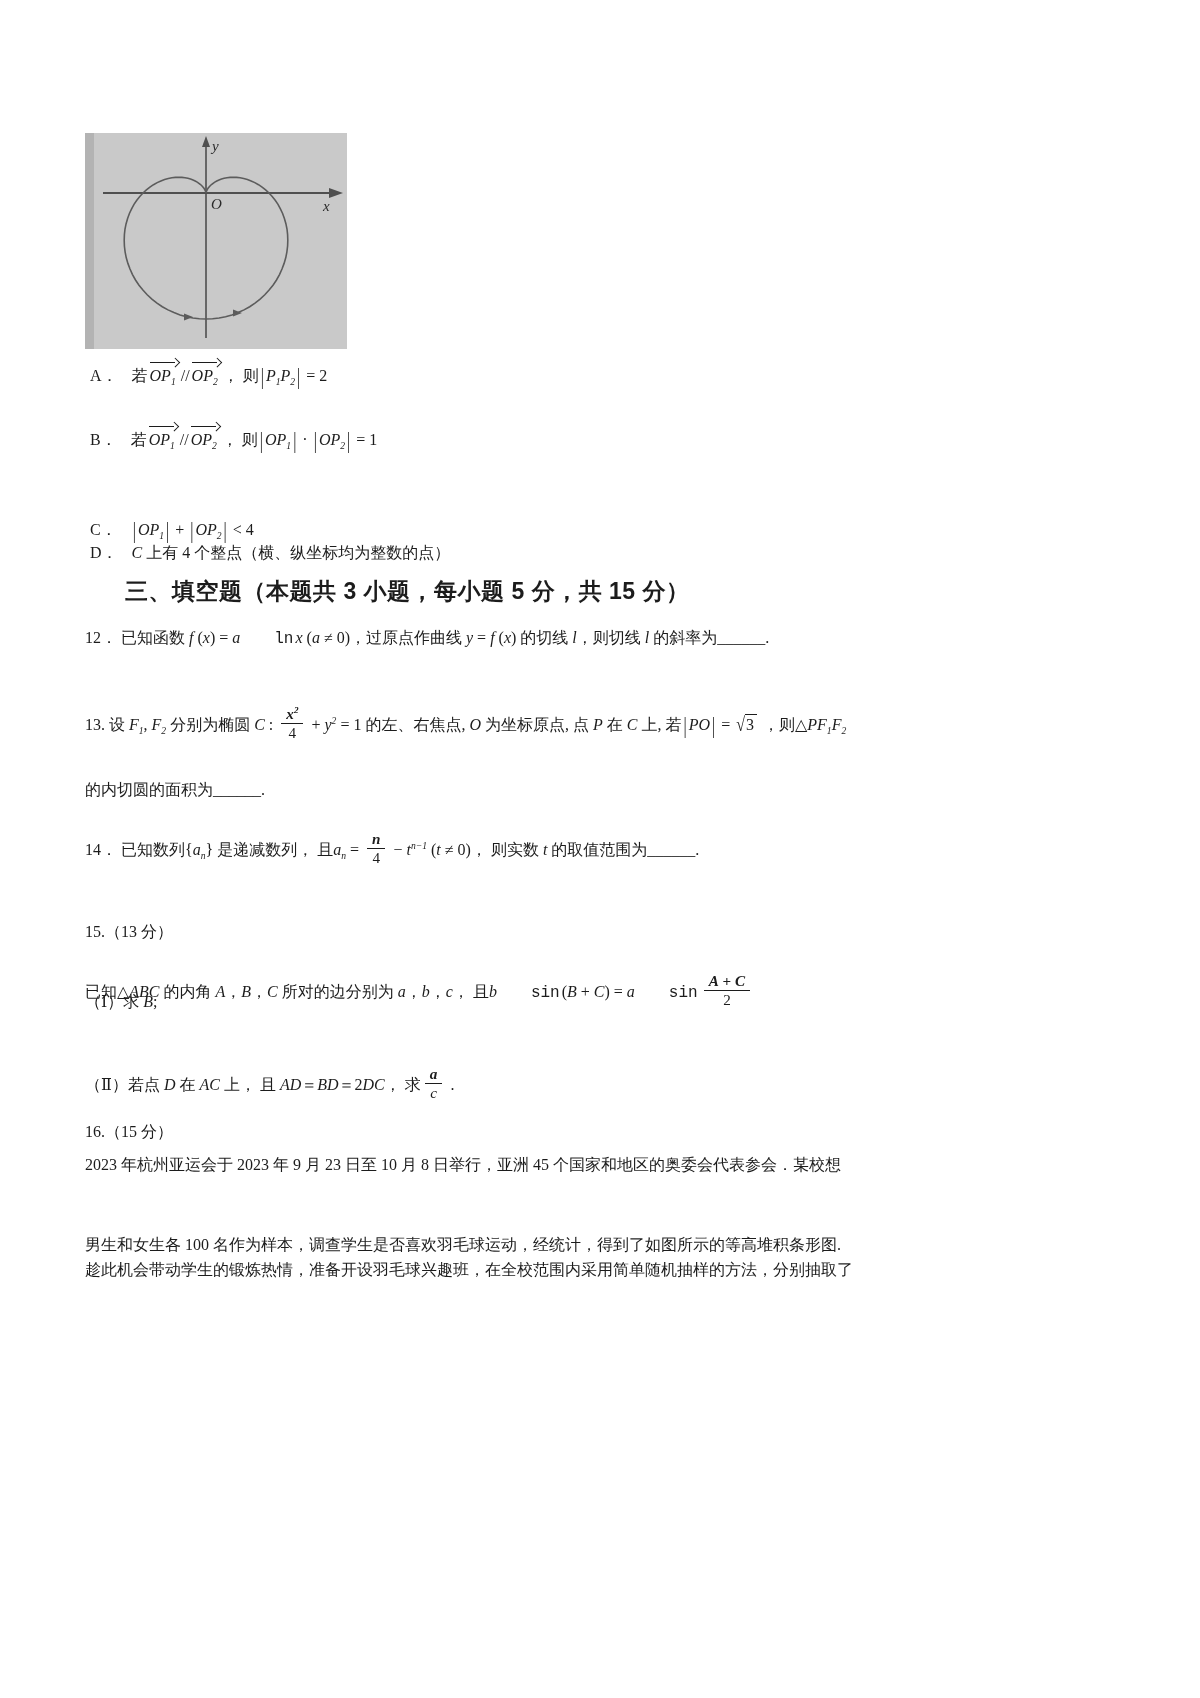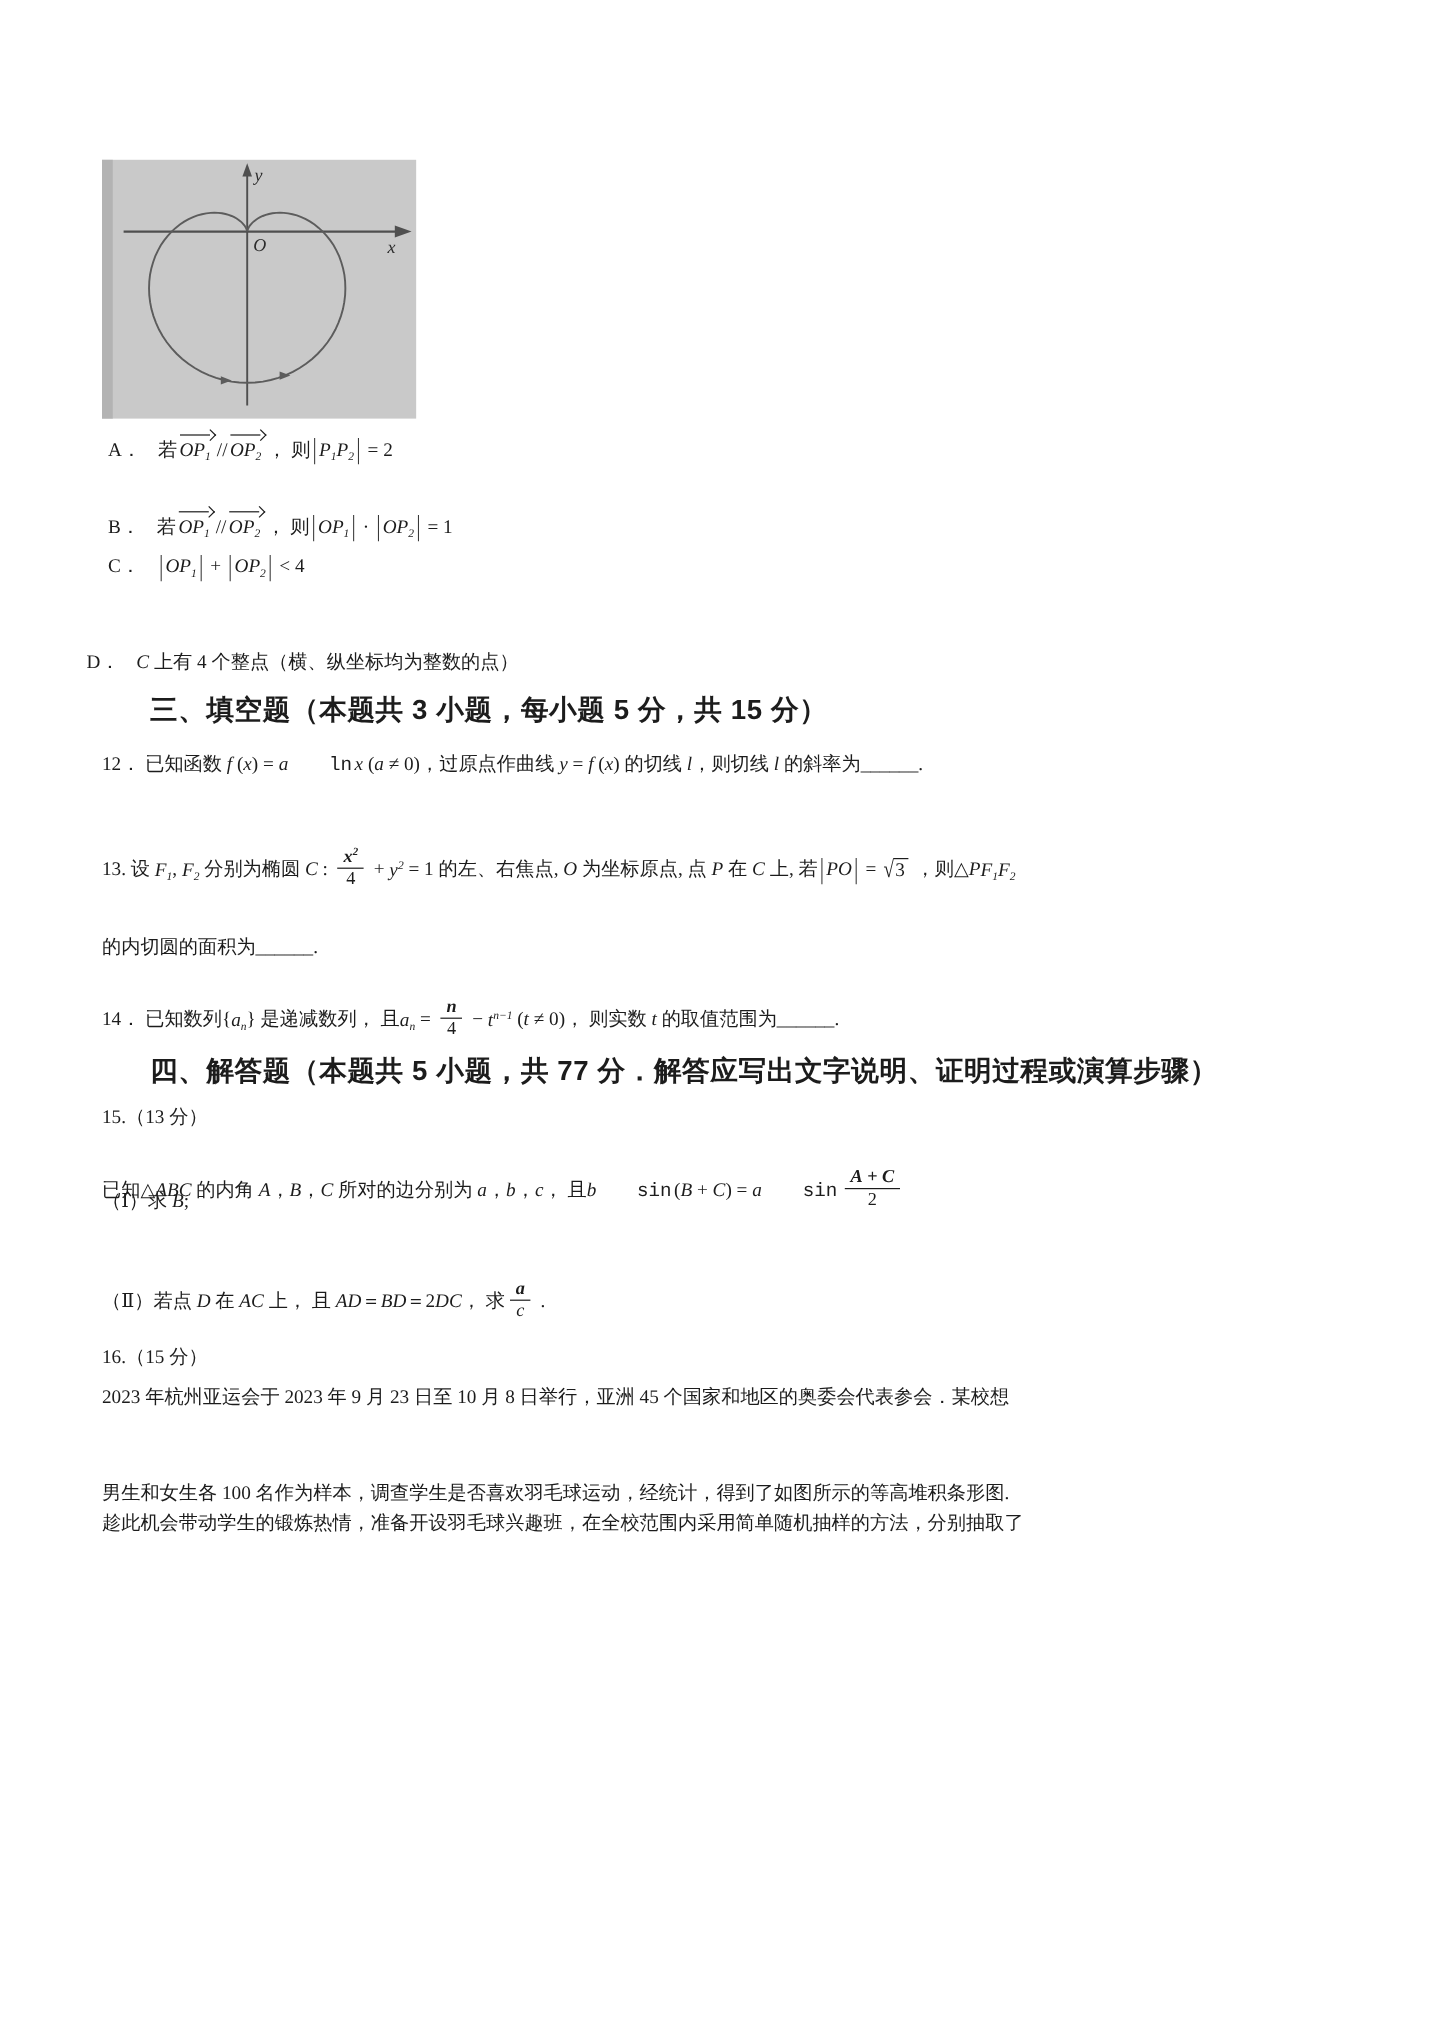--- a/index.html
+++ b/index.html
@@ -81,37 +81,36 @@
       <text x="126" y="76" font-size="15" font-style="italic" fill="#2b2b2b">O</text>
     </svg>
   </div>
 
   <div class="line" style="top:358px;left:90px;">
     <span class="opt-label">A．</span><span><span class="t">若</span><span class="vec"><span class="mi">OP<span class="msub">1</span></span></span><span class="t">//</span><span class="vec"><span class="mi">OP<span class="msub">2</span></span></span><span class="t">， 则</span><span class="vbar">|</span><span class="mi">P<span class="msub">1</span></span><span class="mi">P<span class="msub">2</span></span><span class="vbar">|</span><span class="t"> = 2</span></span>
   </div>
   <div class="line" style="top:422px;left:90px;">
     <span class="opt-label">B．</span><span><span class="t">若</span><span class="vec"><span class="mi">OP<span class="msub">1</span></span></span><span class="t">//</span><span class="vec"><span class="mi">OP<span class="msub">2</span></span></span><span class="t">， 则</span><span class="vbar">|</span><span class="mi">OP<span class="msub">1</span></span><span class="vbar">|</span><span class="t"> · </span><span class="vbar">|</span><span class="mi">OP<span class="msub">2</span></span><span class="vbar">|</span><span class="t"> = 1</span></span>
   </div>
-  <div class="line" style="top:463px;left:90px;text-align:right;">
+  <div class="line" style="top:520px;left:90px;text-align:right;">
     <span class="opt-label">C．</span><span><span class="vbar">|</span><span class="mi">OP<span class="msub">1</span></span><span class="vbar">|</span><span class="t"> + </span><span class="vbar">|</span><span class="mi">OP<span class="msub">2</span></span><span class="vbar">|</span><span class="t"> &lt; 4</span></span>
   </div>
-  <div class="line" style="top:543px;left:72px;text-align:center;">
+  <div class="line" style="top:543px;left:90px;text-align:center;">
     <span class="opt-label">D．</span><span><span class="mi">C</span><span class="t"> 上有 4 个整点（横、纵坐标均为整数的点）</span></span>
   </div>
 
   <div class="line sec-header" style="top:577px;left:85px;">三、填空题（本题共 3 小题，每小题 5 分，共 15 分）</div>
 
   <div class="line" style="top:628px;left:85px;"><span class="t">12． 已知函数 </span><span class="mi">f</span><span class="t"> (</span><span class="mi">x</span><span class="t">) = </span><span class="mi">a</span><span class="mr">ln</span><span class="mi">x</span><span class="t"> (</span><span class="mi">a</span><span class="t"> ≠ 0)，过原点作曲线 </span><span class="mi">y</span><span class="t"> = </span><span class="mi">f</span><span class="t"> (</span><span class="mi">x</span><span class="t">) 的切线 </span><span class="mi">l</span><span class="t">，则切线 </span><span class="mi">l</span><span class="t"> 的斜率为______.</span></div>
 
   <div class="line" style="top:708px;left:85px;"><span class="t">13. 设 </span><span class="mi">F<span class="msub">1</span></span><span class="t">, </span><span class="mi">F<span class="msub">2</span></span><span class="t"> 分别为椭圆 </span><span class="mi">C</span><span class="t"> : </span><span class="frac"><span class="fn"><span class="mi">x<span class="msup">2</span></span></span><span class="fd"><span class="t">4</span></span></span><span class="t"> + </span><span class="mi">y<span class="msup">2</span></span><span class="t"> = 1 的左、右焦点, </span><span class="mi">O</span><span class="t"> 为坐标原点, 点 </span><span class="mi">P</span><span class="t"> 在 </span><span class="mi">C</span><span class="t"> 上, 若</span><span class="vbar">|</span><span class="mi">PO</span><span class="vbar">|</span><span class="t"> = </span><span class="sqrt"><span class="rad">√</span><span class="rdc"><span class="t">3</span></span></span><span class="t"> ，则△</span><span class="mi">P</span><span class="mi">F<span class="msub">1</span></span><span class="mi">F<span class="msub">2</span></span></div>
   <div class="line" style="top:780px;left:85px;text-align:right;">的内切圆的面积为______.</div>
 
   <div class="line" style="top:833px;left:85px;"><span class="t">14． 已知数列</span><span class="t">{</span><span class="mi">a<span class="msub">n</span></span><span class="t">}</span><span class="t"> 是递减数列， 且</span><span class="mi">a<span class="msub">n</span></span><span class="t"> = </span><span class="frac"><span class="fn"><span class="mi">n</span></span><span class="fd"><span class="t">4</span></span></span><span class="t"> − </span><span class="mi">t<span class="msup">n−1</span></span><span class="t"> (</span><span class="mi">t</span><span class="t"> ≠ 0)， 则实数 </span><span class="mi">t</span><span class="t"> 的取值范围为______.</span></div>
 
-  <div class="line sec-header" style="top:878px;left:85px;">四、解答题（本题共 5 小题，共 77 分．解答应写出文字说明、证明过程或演算步骤）</div>
 
   <div class="line" style="top:922px;left:85px;">15.（13 分）</div>
   <div class="line" style="top:975px;left:85px;"><span class="t">已知△</span><span class="mi">ABC</span><span class="t"> 的内角 </span><span class="mi">A</span><span class="t">，</span><span class="mi">B</span><span class="t">，</span><span class="mi">C</span><span class="t"> 所对的边分别为 </span><span class="mi">a</span><span class="t">，</span><span class="mi">b</span><span class="t">，</span><span class="mi">c</span><span class="t">， 且</span><span class="mi">b</span><span class="mr">sin</span><span class="t">(</span><span class="mi">B</span><span class="t"> + </span><span class="mi">C</span><span class="t">) = </span><span class="mi">a</span><span class="mr">sin</span><span class="frac"><span class="fn"><span class="mi">A</span><span class="t"> + </span><span class="mi">C</span></span><span class="fd"><span class="t">2</span></span></span></div>
   <div class="line" style="top:992px;left:85px;"><span class="t">（Ⅰ）求 </span><span class="mi">B</span><span class="t">;</span></div>
   <div class="line" style="top:1068px;left:85px;"><span class="t">（Ⅱ）若点 </span><span class="mi">D</span><span class="t"> 在 </span><span class="mi">AC</span><span class="t"> 上， 且 </span><span class="mi">AD</span><span class="t">＝</span><span class="mi">BD</span><span class="t">＝2</span><span class="mi">DC</span><span class="t">， 求</span><span class="frac"><span class="fn"><span class="mi">a</span></span><span class="fd"><span class="mi">c</span></span></span><span class="t"> .</span></div>
 
   <div class="line" style="top:1122px;left:85px;">16.（15 分）</div>
   <div class="line" style="top:1155px;left:85px;">2023 年杭州亚运会于 2023 年 9 月 23 日至 10 月 8 日举行，亚洲 45 个国家和地区的奥委会代表参会．某校想</div>
   <div class="line" style="top:1260px;left:85px;">趁此机会带动学生的锻炼热情，准备开设羽毛球兴趣班，在全校范围内采用简单随机抽样的方法，分别抽取了</div>
   <div class="line" style="top:1235px;left:85px;">男生和女生各 100 名作为样本，调查学生是否喜欢羽毛球运动，经统计，得到了如图所示的等高堆积条形图.</div>

